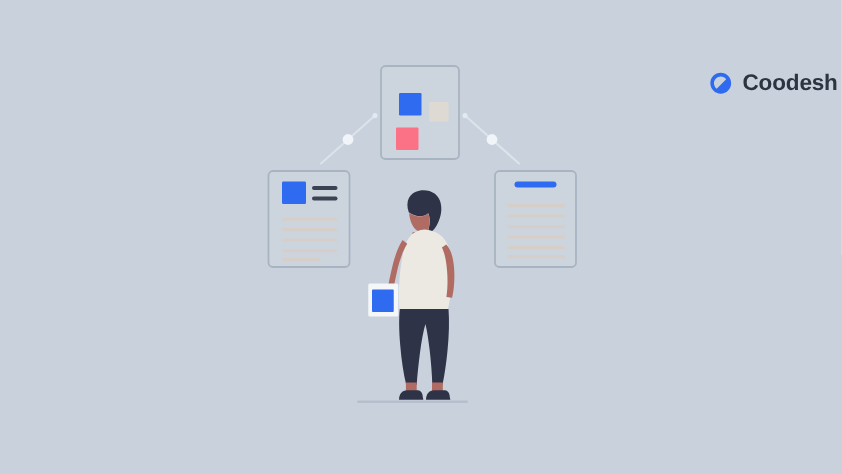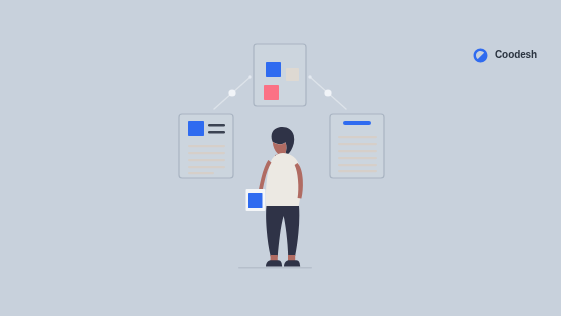--- a/index.html
+++ b/index.html
@@ -32,21 +32,21 @@
     height: 22px;
   }
   #brand .mark {
     width: 17px;
     height: 17px;
     display: block;
     flex: 0 0 auto;
   }
   #brand .wordmark {
     font-family: "Liberation Sans", sans-serif;
-    font-size: 10px;
+    font-size: 15px;
     font-weight: 600;
     color: #2b3440;
     letter-spacing: -0.1px;
     white-space: nowrap;
     line-height: 1;
   }
 
   
   #art {
     position: absolute;

